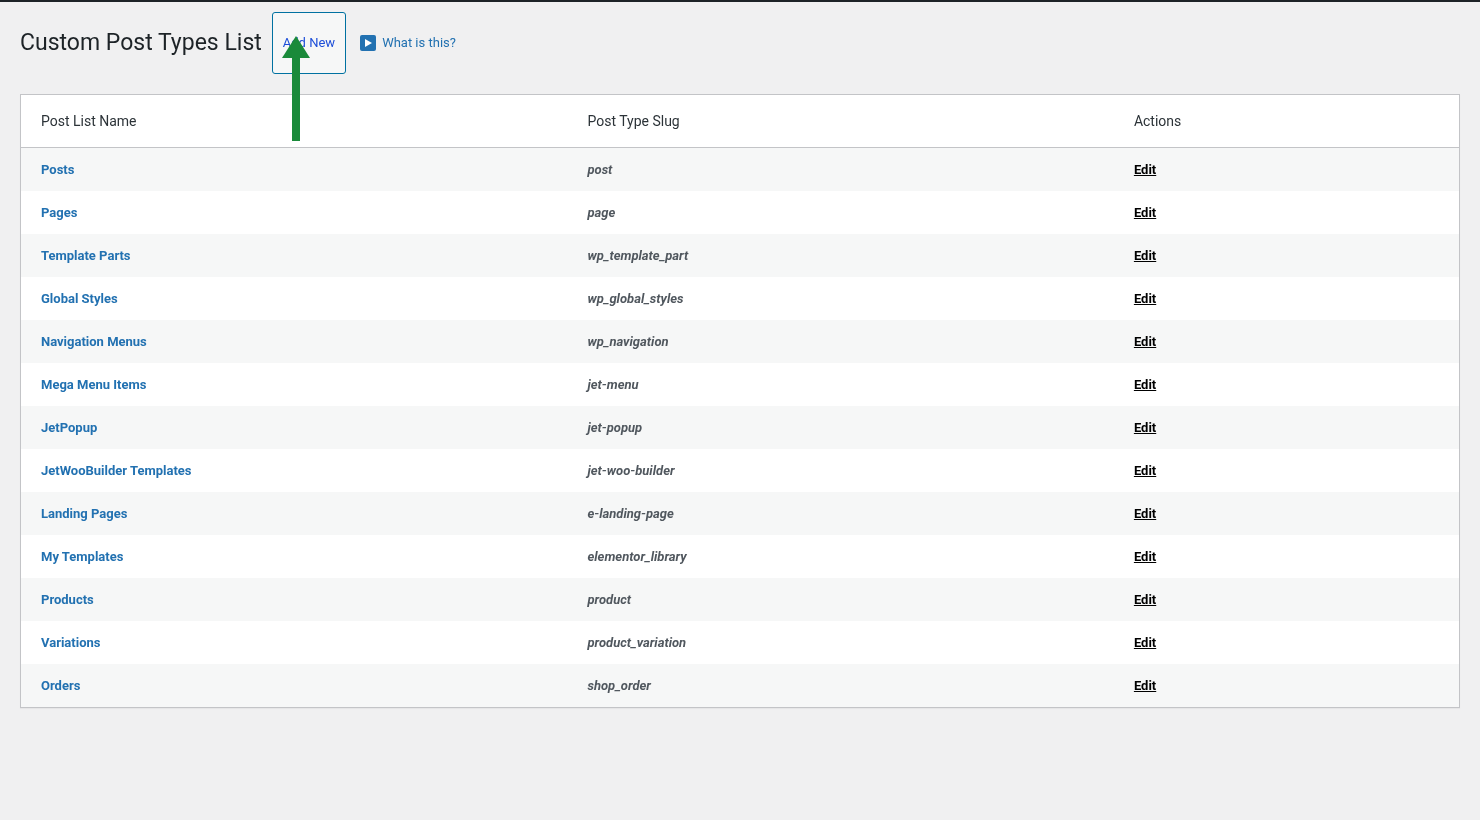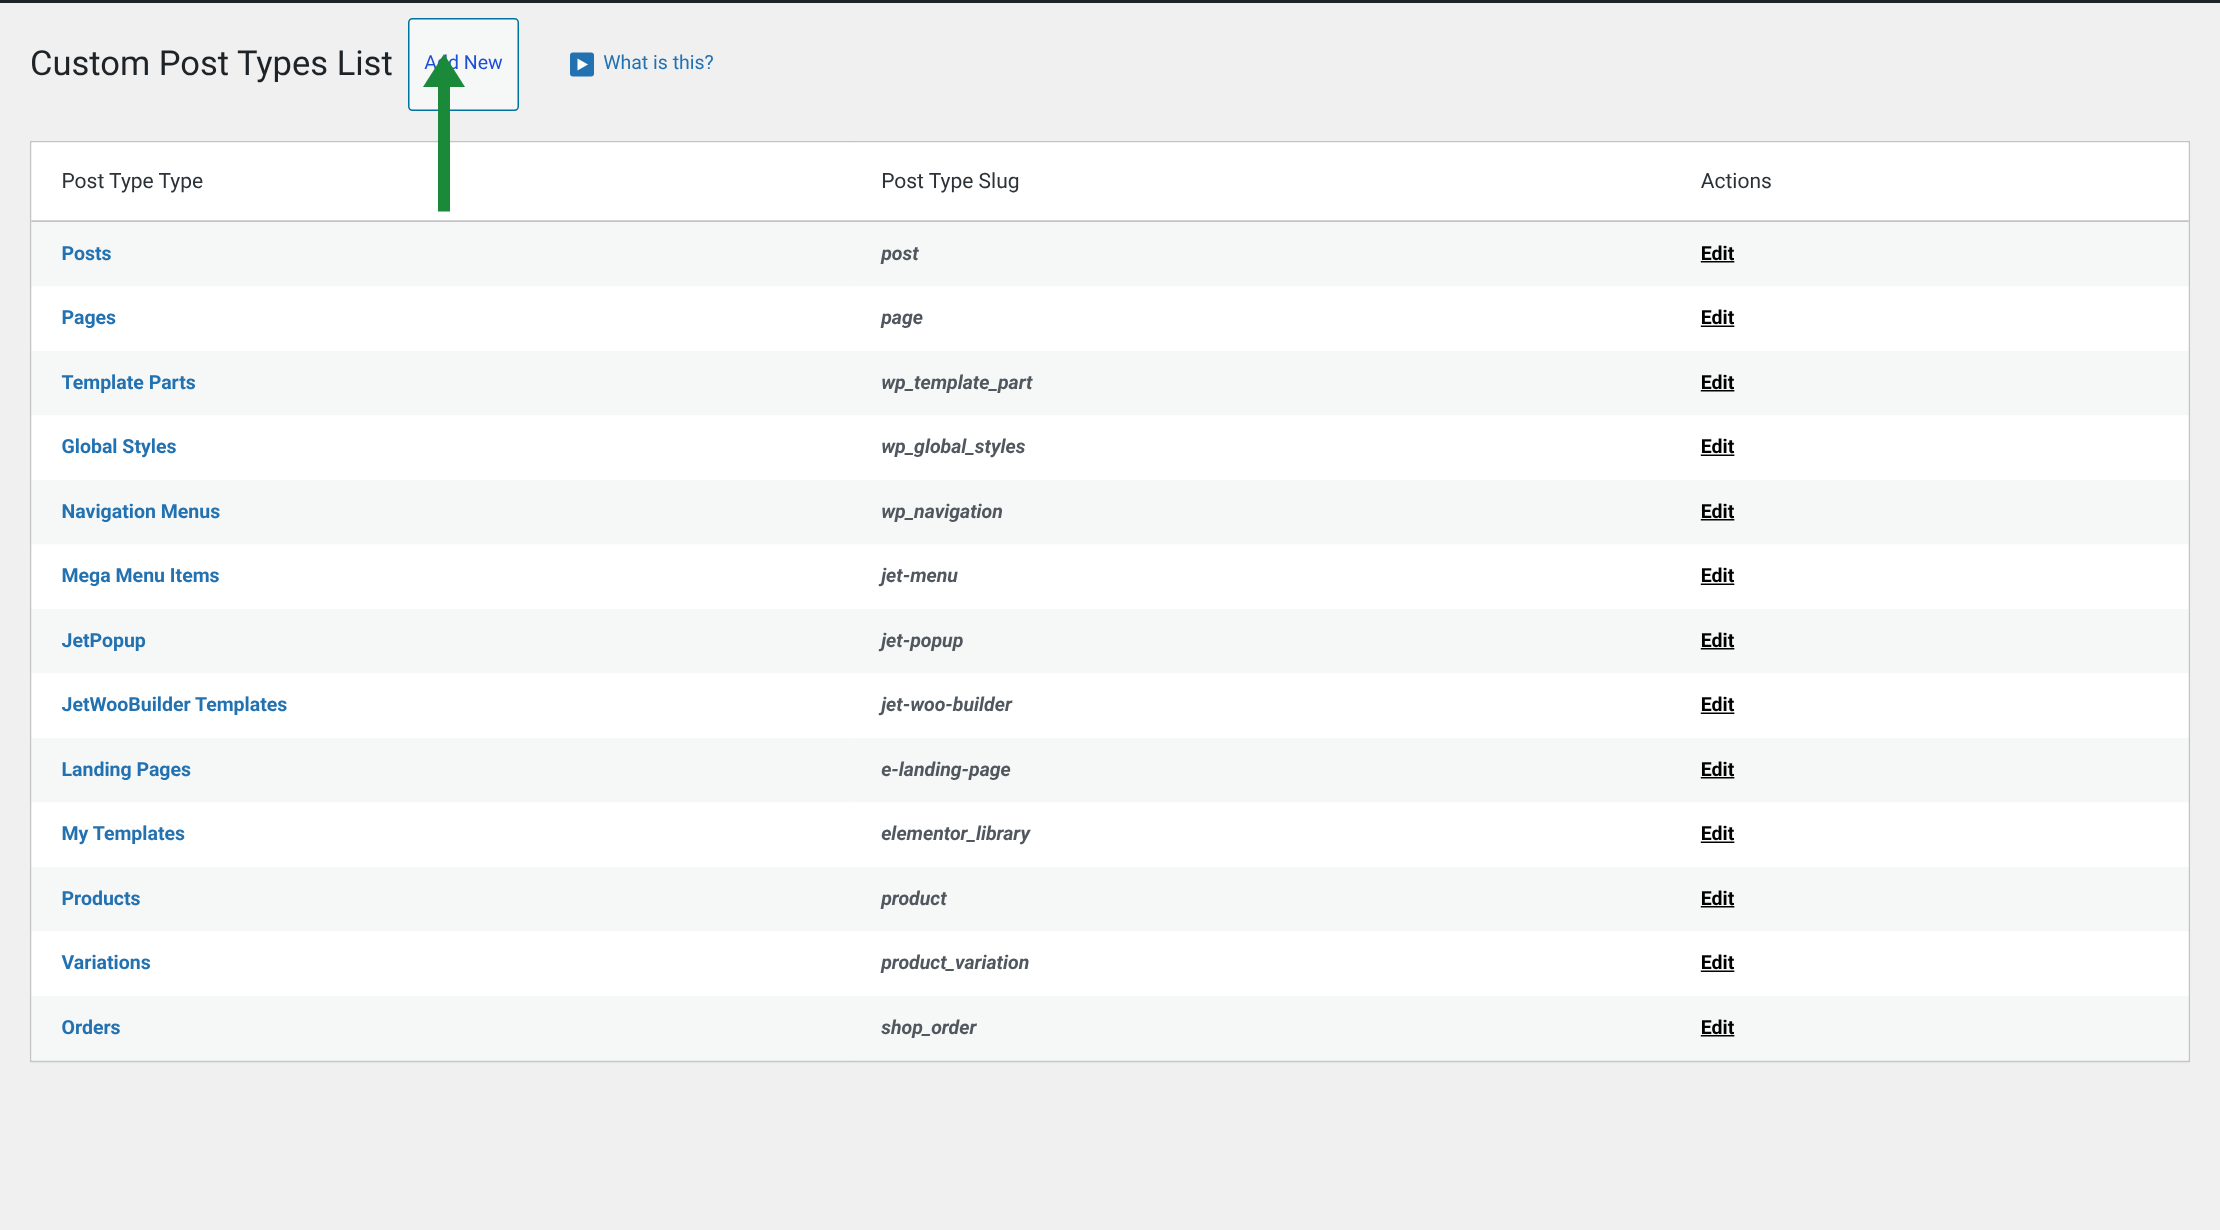--- a/index.html
+++ b/index.html
@@ -46,21 +46,21 @@
       line-height: 1.5;
     }
     .help-link {
       display: flex;
       align-items: center;
       gap: 6px;
       color: #2271b1;
       font-size: 13px;
       text-decoration: none;
       cursor: pointer;
-      margin-left: 24px;
+      margin-left: 4px;
     }
     .help-icon {
       width: 16px;
       height: 16px;
       background: #2271b1;
       border-radius: 2px;
       display: flex;
       align-items: center;
       justify-content: center;
     }
@@ -145,21 +145,21 @@
 
   <svg class="arrow-annotation" width="40" height="110" viewBox="0 0 40 110">
     <line x1="20" y1="105" x2="20" y2="15" stroke="#1a8a3a" stroke-width="8"></line>
     <polygon points="20,0 6,22 34,22" fill="#1a8a3a"></polygon>
   </svg>
 
   <div class="table-container">
     <table>
       <thead>
         <tr>
-          <th class="col-name">Post Type Type</th>
+          <th class="col-name">Post List Name</th>
           <th class="col-slug">Post Type Slug</th>
           <th class="col-actions">Actions</th>
         </tr>
       </thead>
       <tbody id="table-body">
       <tr>
             <td class="col-name"><a class="name-link">Posts</a></td>
             <td class="col-slug"><span class="slug-text">post</span></td>
             <td class="col-actions"><a class="edit-link">Edit</a></td>
           </tr>

